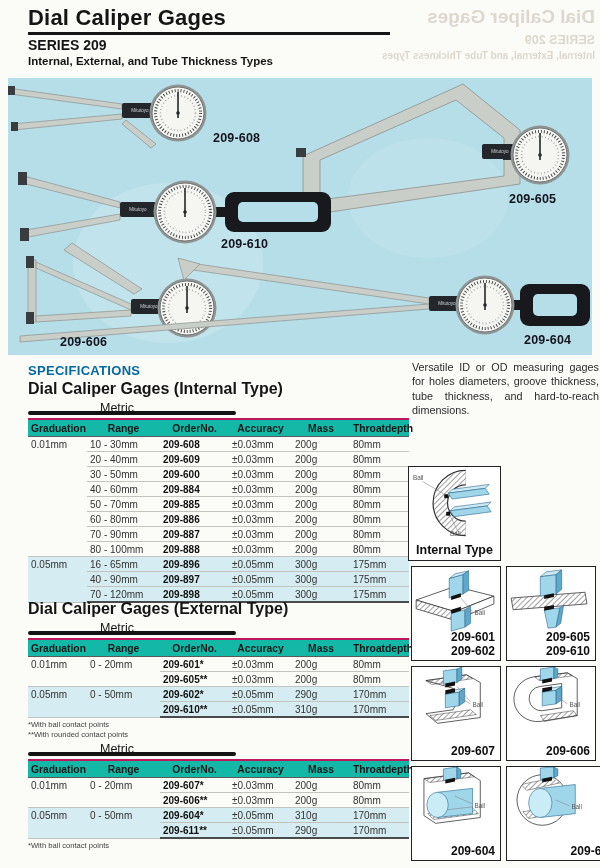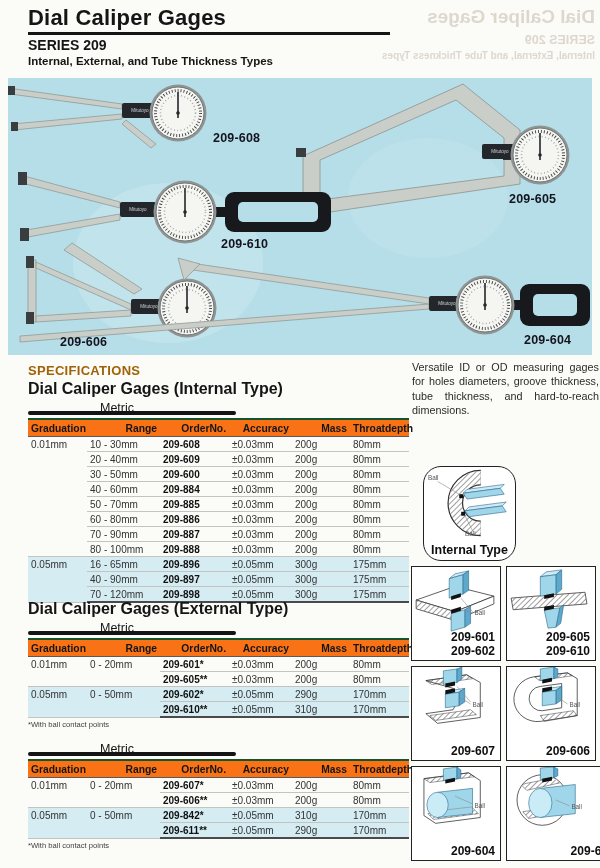--- a/index.html
+++ b/index.html
@@ -15,51 +15,51 @@
   .ghost .g1{font-size:19px;font-weight:bold;}
   .ghost .g2{font-size:12.5px;font-weight:bold;margin-top:5px;}
   .ghost .g3{font-size:10px;font-weight:bold;margin-top:3px;white-space:nowrap;}
 
   
   .hero{position:absolute;left:8px;top:78px;width:584px;height:277px;background:#b6dee8;}
   .hero svg{position:absolute;left:0;top:0;}
   .plabel{position:absolute;font-size:12.5px;font-weight:bold;color:#14141e;letter-spacing:.2px;}
 
   
-  .spec-head{position:absolute;left:28px;top:363px;font-size:13px;font-weight:bold;color:#a16207;letter-spacing:.3px;}
+  .spec-head{position:absolute;left:28px;top:363px;font-size:13px;font-weight:bold;color:#0369a1;letter-spacing:.3px;}
   .intro{position:absolute;left:412px;top:360px;width:187px;font-size:10.8px;line-height:1.32;
          text-align:justify;color:#2b2b2b;margin:0;}
 
   section.spec{position:absolute;left:28px;width:381px;}
   #spec0{top:380px;} #spec1{top:600px;} #spec2{top:742px;}
   .spec-title{font-size:16px;font-weight:bold;margin:0 0 3px 0;}
   .metric{position:relative;height:16px;margin-bottom:1px;width:210px;}
   .metric span{position:absolute;left:72px;top:0;font-size:12.5px;font-weight:normal;z-index:1;}
   .metric .swoosh{position:absolute;left:0;top:10px;width:208px;height:4px;background:#141414;border-radius:3px;}
 
   table.spec-table{width:100%;border-collapse:collapse;font-size:10px;table-layout:fixed;}
-  .spec-table th{background:#f97316;font-weight:bold;text-align:right;padding:2.5px 3px;
-                 border-top:2px solid #14532d;border-bottom:1.5px solid #5a5a5a;font-size:10.3px;}
+  .spec-table th{background:#14b8a6;font-weight:bold;text-align:center;padding:2.5px 3px;
+                 border-top:2px solid #be185d;border-bottom:1.5px solid #5a5a5a;font-size:10.3px;}
   .spec-table th:nth-child(1){width:53px}.spec-table th:nth-child(2){width:67px}
   .spec-table th:nth-child(3){width:63px}.spec-table th:nth-child(4){width:57px}
   .spec-table th:nth-child(5){width:52px}
   .spec-table td{padding:1.5px 3px;border-bottom:1px solid #c3c3c0;color:#333;}
   .spec-table tr:last-child td{border-bottom:2px solid #4a4a4a;}
   .spec-table td.order{font-weight:bold;color:#111;}
   .spec-table td.span{vertical-align:top;}
   .spec-table tr.hl td{background:#d5ecf2;}
   .fnotes{margin-top:2px;font-size:7.6px;color:#3f3f3f;line-height:1.3;}
 
   
   .dbox{position:absolute;background:#fff;border:1.3px solid #222;box-sizing:border-box;}
   .dbox svg{position:absolute;left:0;top:0;}
   .dcap{position:absolute;right:5px;bottom:2px;font-size:12px;font-weight:bold;text-align:right;
         line-height:1.12;color:#0e0e0e;}
   .dcap.center{left:0;right:0;bottom:3px;text-align:center;font-size:12.5px;}
-  #dbox-internal{left:423px;top:466px;width:93px;height:95px;border-radius:18px;}
+  #dbox-internal{left:408px;top:466px;width:93px;height:95px;}
   #dbox-601{left:411px;top:566px;width:90px;height:95px;}
   #dbox-605{left:506px;top:566px;width:90px;height:95px;}
   #dbox-607{left:411px;top:666px;width:90px;height:95px;}
   #dbox-606{left:506px;top:666px;width:90px;height:95px;}
   #dbox-604{left:411px;top:766px;width:90px;height:95px;}
   #dbox-611{left:506px;top:766px;width:114px;height:95px;}
   svg text{font-family:"Liberation Sans",sans-serif;}
   svg text.ball{font-size:6.5px;fill:#555;}
 </style>
 </head>
@@ -319,20 +319,21 @@
           <tr class="hl">
             <td class="order">209-610**</td>
             <td>±0.05mm</td>
             <td>310g</td>
             <td>170mm</td>
           </tr>
         </tbody>
       </table>
     <div class="fnotes">
       <div>*With ball contact points</div>
+      <div>**With rounded contact points</div>
     </div>
   </section>
 
   <section class="spec" id="spec2">
     <div class="metric">
       <span>Metric</span>
       <i class="swoosh"></i>
     </div>
     <table class="spec-table">
         <thead>
@@ -356,21 +357,21 @@
           </tr>
           <tr>
             <td class="order">209-606**</td>
             <td>±0.03mm</td>
             <td>200g</td>
             <td>80mm</td>
           </tr>
           <tr class="hl">
             <td class="span" rowspan="2">0.05mm</td>
             <td class="span" rowspan="2">0 - 50mm</td>
-            <td class="order">209-842*</td>
+            <td class="order">209-604*</td>
             <td>±0.05mm</td>
             <td>310g</td>
             <td>170mm</td>
           </tr>
           <tr class="hl">
             <td class="order">209-611**</td>
             <td>±0.05mm</td>
             <td>290g</td>
             <td>170mm</td>
           </tr>

